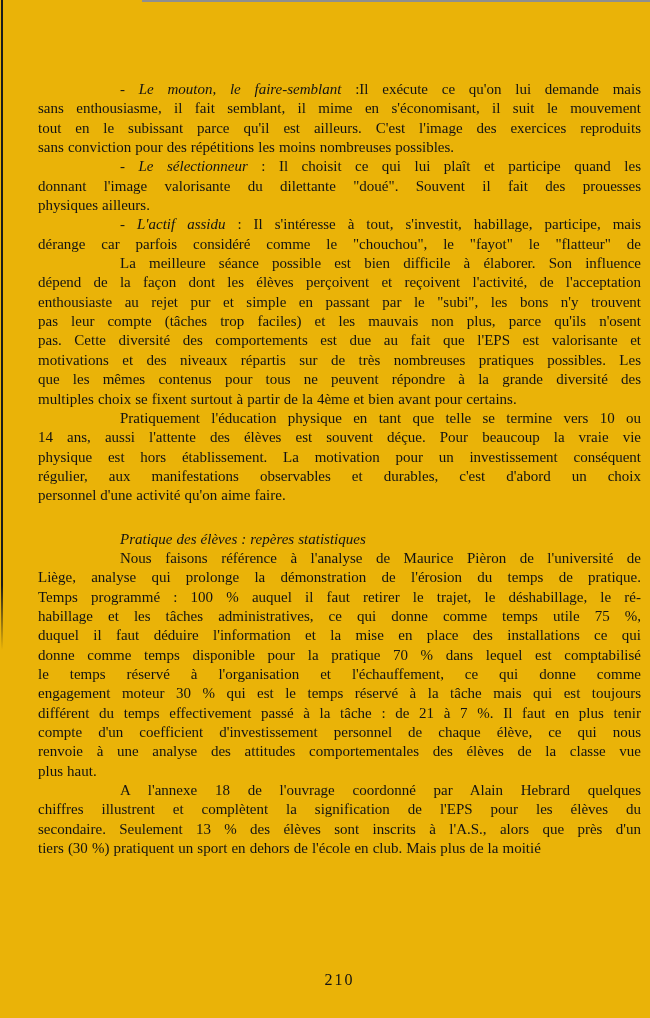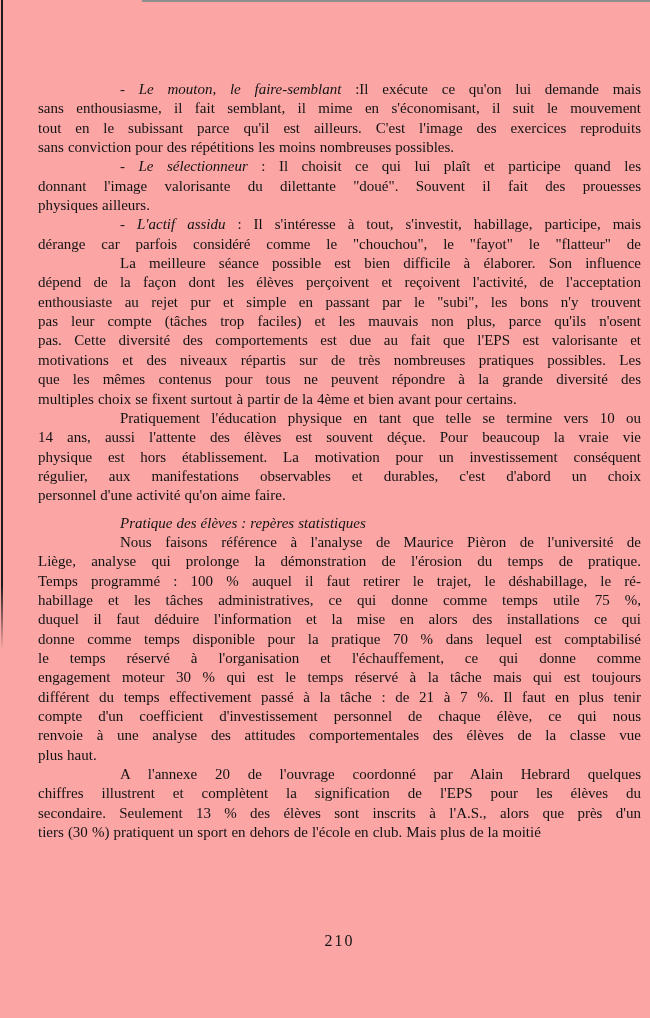--- a/index.html
+++ b/index.html
@@ -4,51 +4,51 @@
 <style>
   html, body { margin: 0; padding: 0; }
   body {
     width: 650px; height: 1018px;
     background: #ffffff;
     font-family: "Liberation Serif", "DejaVu Serif", serif;
     color: #131313;
     position: relative;
     overflow: hidden;
   }
-  .page { position: absolute; inset: 0; background: #fca5a5; }
+  .page { position: absolute; inset: 0; background: #eab308; }
 
   
   .edge-left {
     position: absolute; left: 1px; top: 0; width: 2px; height: 650px;
     background: linear-gradient(to bottom, #1c1c1c 0%, #1c1c1c 90%, rgba(28,28,28,0) 100%);
   }
   .edge-top {
     position: absolute; top: 0; left: 142px; right: 0; height: 2px;
     background: #8f8f8f;
   }
 
   
   .page-text {
     position: absolute; left: 38px; top: 80px; width: 603px;
     font-size: 15px; line-height: 19.35px;
     -webkit-font-smoothing: antialiased;
   }
   .para { margin: 0; }
-  .space-before { margin-top: 8px; }
+  .space-before { margin-top: 24px; }
   .line {
     text-align: justify;
     text-align-last: justify;
     word-spacing: 0.02em;
   }
   .line.last { text-align-last: left; }
   .line.first { text-indent: 82px; }
   .line em { font-style: italic; }
 
   .page-number {
-    position: absolute; top: 932px; left: 38px; width: 603px;
+    position: absolute; top: 971px; left: 38px; width: 603px;
     text-align: center; font-size: 16px; letter-spacing: 2px;
   }
 </style>
 </head>
 <body>
 
 <div class="page">
   <div class="edge-left"></div>
   <div class="edge-top"></div>
 
@@ -86,31 +86,31 @@
         <div class="line last"><span>personnel d'une activité qu'on aime faire.</span></div>
       </div>
       <div class="para heading space-before">
         <div class="line first last"><em>Pratique des élèves : repères statistiques</em></div>
       </div>
       <div class="para">
         <div class="line first"><span>Nous faisons référence à l'analyse de Maurice Pièron de l'université de</span></div>
         <div class="line"><span>Liège, analyse qui prolonge la démonstration de l'érosion du temps de pratique.</span></div>
         <div class="line"><span>Temps programmé : 100 % auquel il faut retirer le trajet, le déshabillage, le ré-</span></div>
         <div class="line"><span>habillage et les tâches administratives, ce qui donne comme temps utile 75 %,</span></div>
-        <div class="line"><span>duquel il faut déduire l'information et la mise en alors des installations ce qui</span></div>
+        <div class="line"><span>duquel il faut déduire l'information et la mise en place des installations ce qui</span></div>
         <div class="line"><span>donne comme temps disponible pour la pratique 70 % dans lequel est comptabilisé</span></div>
         <div class="line"><span>le temps réservé à l'organisation et l'échauffement, ce qui donne comme</span></div>
         <div class="line"><span>engagement moteur 30 % qui est le temps réservé à la tâche mais qui est toujours</span></div>
         <div class="line"><span>différent du temps effectivement passé à la tâche : de 21 à 7 %. Il faut en plus tenir</span></div>
         <div class="line"><span>compte d'un coefficient d'investissement personnel de chaque élève, ce qui nous</span></div>
         <div class="line"><span>renvoie à une analyse des attitudes comportementales des élèves de la classe vue</span></div>
         <div class="line last"><span>plus haut.</span></div>
       </div>
       <div class="para">
-        <div class="line first"><span>A l'annexe 20 de l'ouvrage coordonné par Alain Hebrard quelques</span></div>
+        <div class="line first"><span>A l'annexe 18 de l'ouvrage coordonné par Alain Hebrard quelques</span></div>
         <div class="line"><span>chiffres illustrent et complètent la signification de l'EPS pour les élèves du</span></div>
         <div class="line"><span>secondaire. Seulement 13 % des élèves sont inscrits à l'A.S., alors que près d'un</span></div>
         <div class="line last"><span>tiers (30 %) pratiquent un sport en dehors de l'école en club. Mais plus de la moitié</span></div>
       </div>
     </div>
 
   <div class="page-number">210</div>
 </div>
 
 </body></html>

